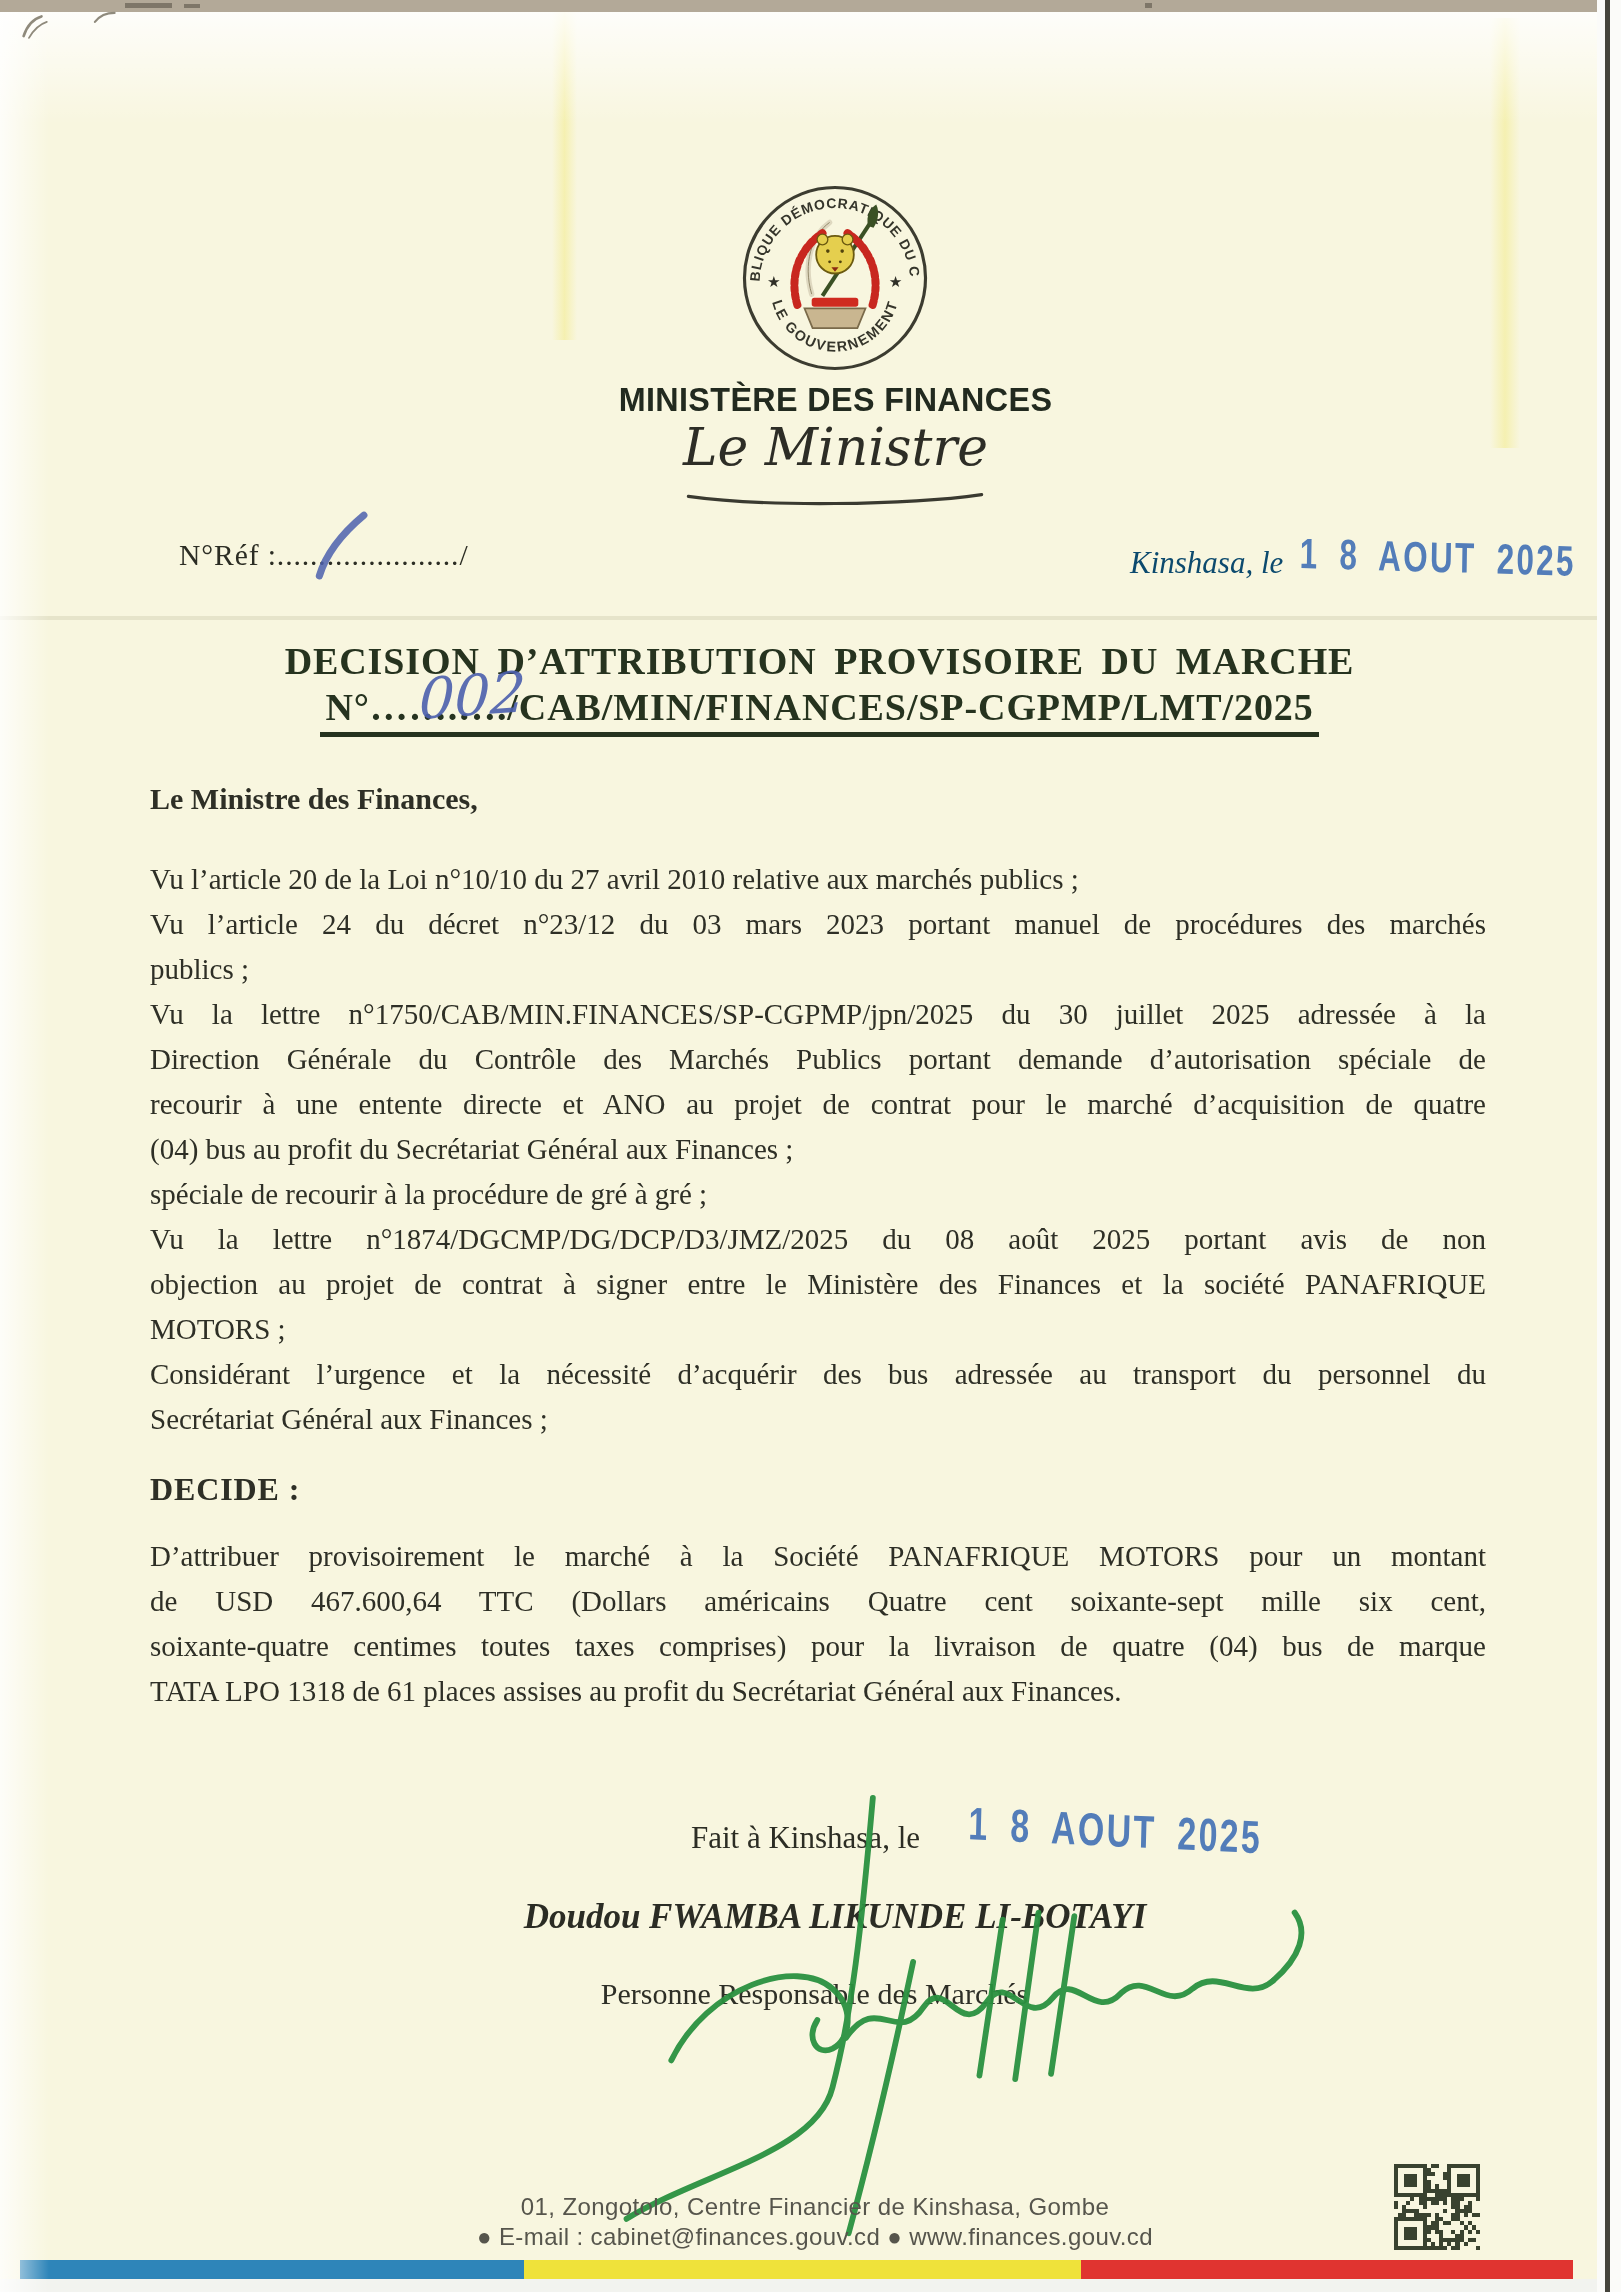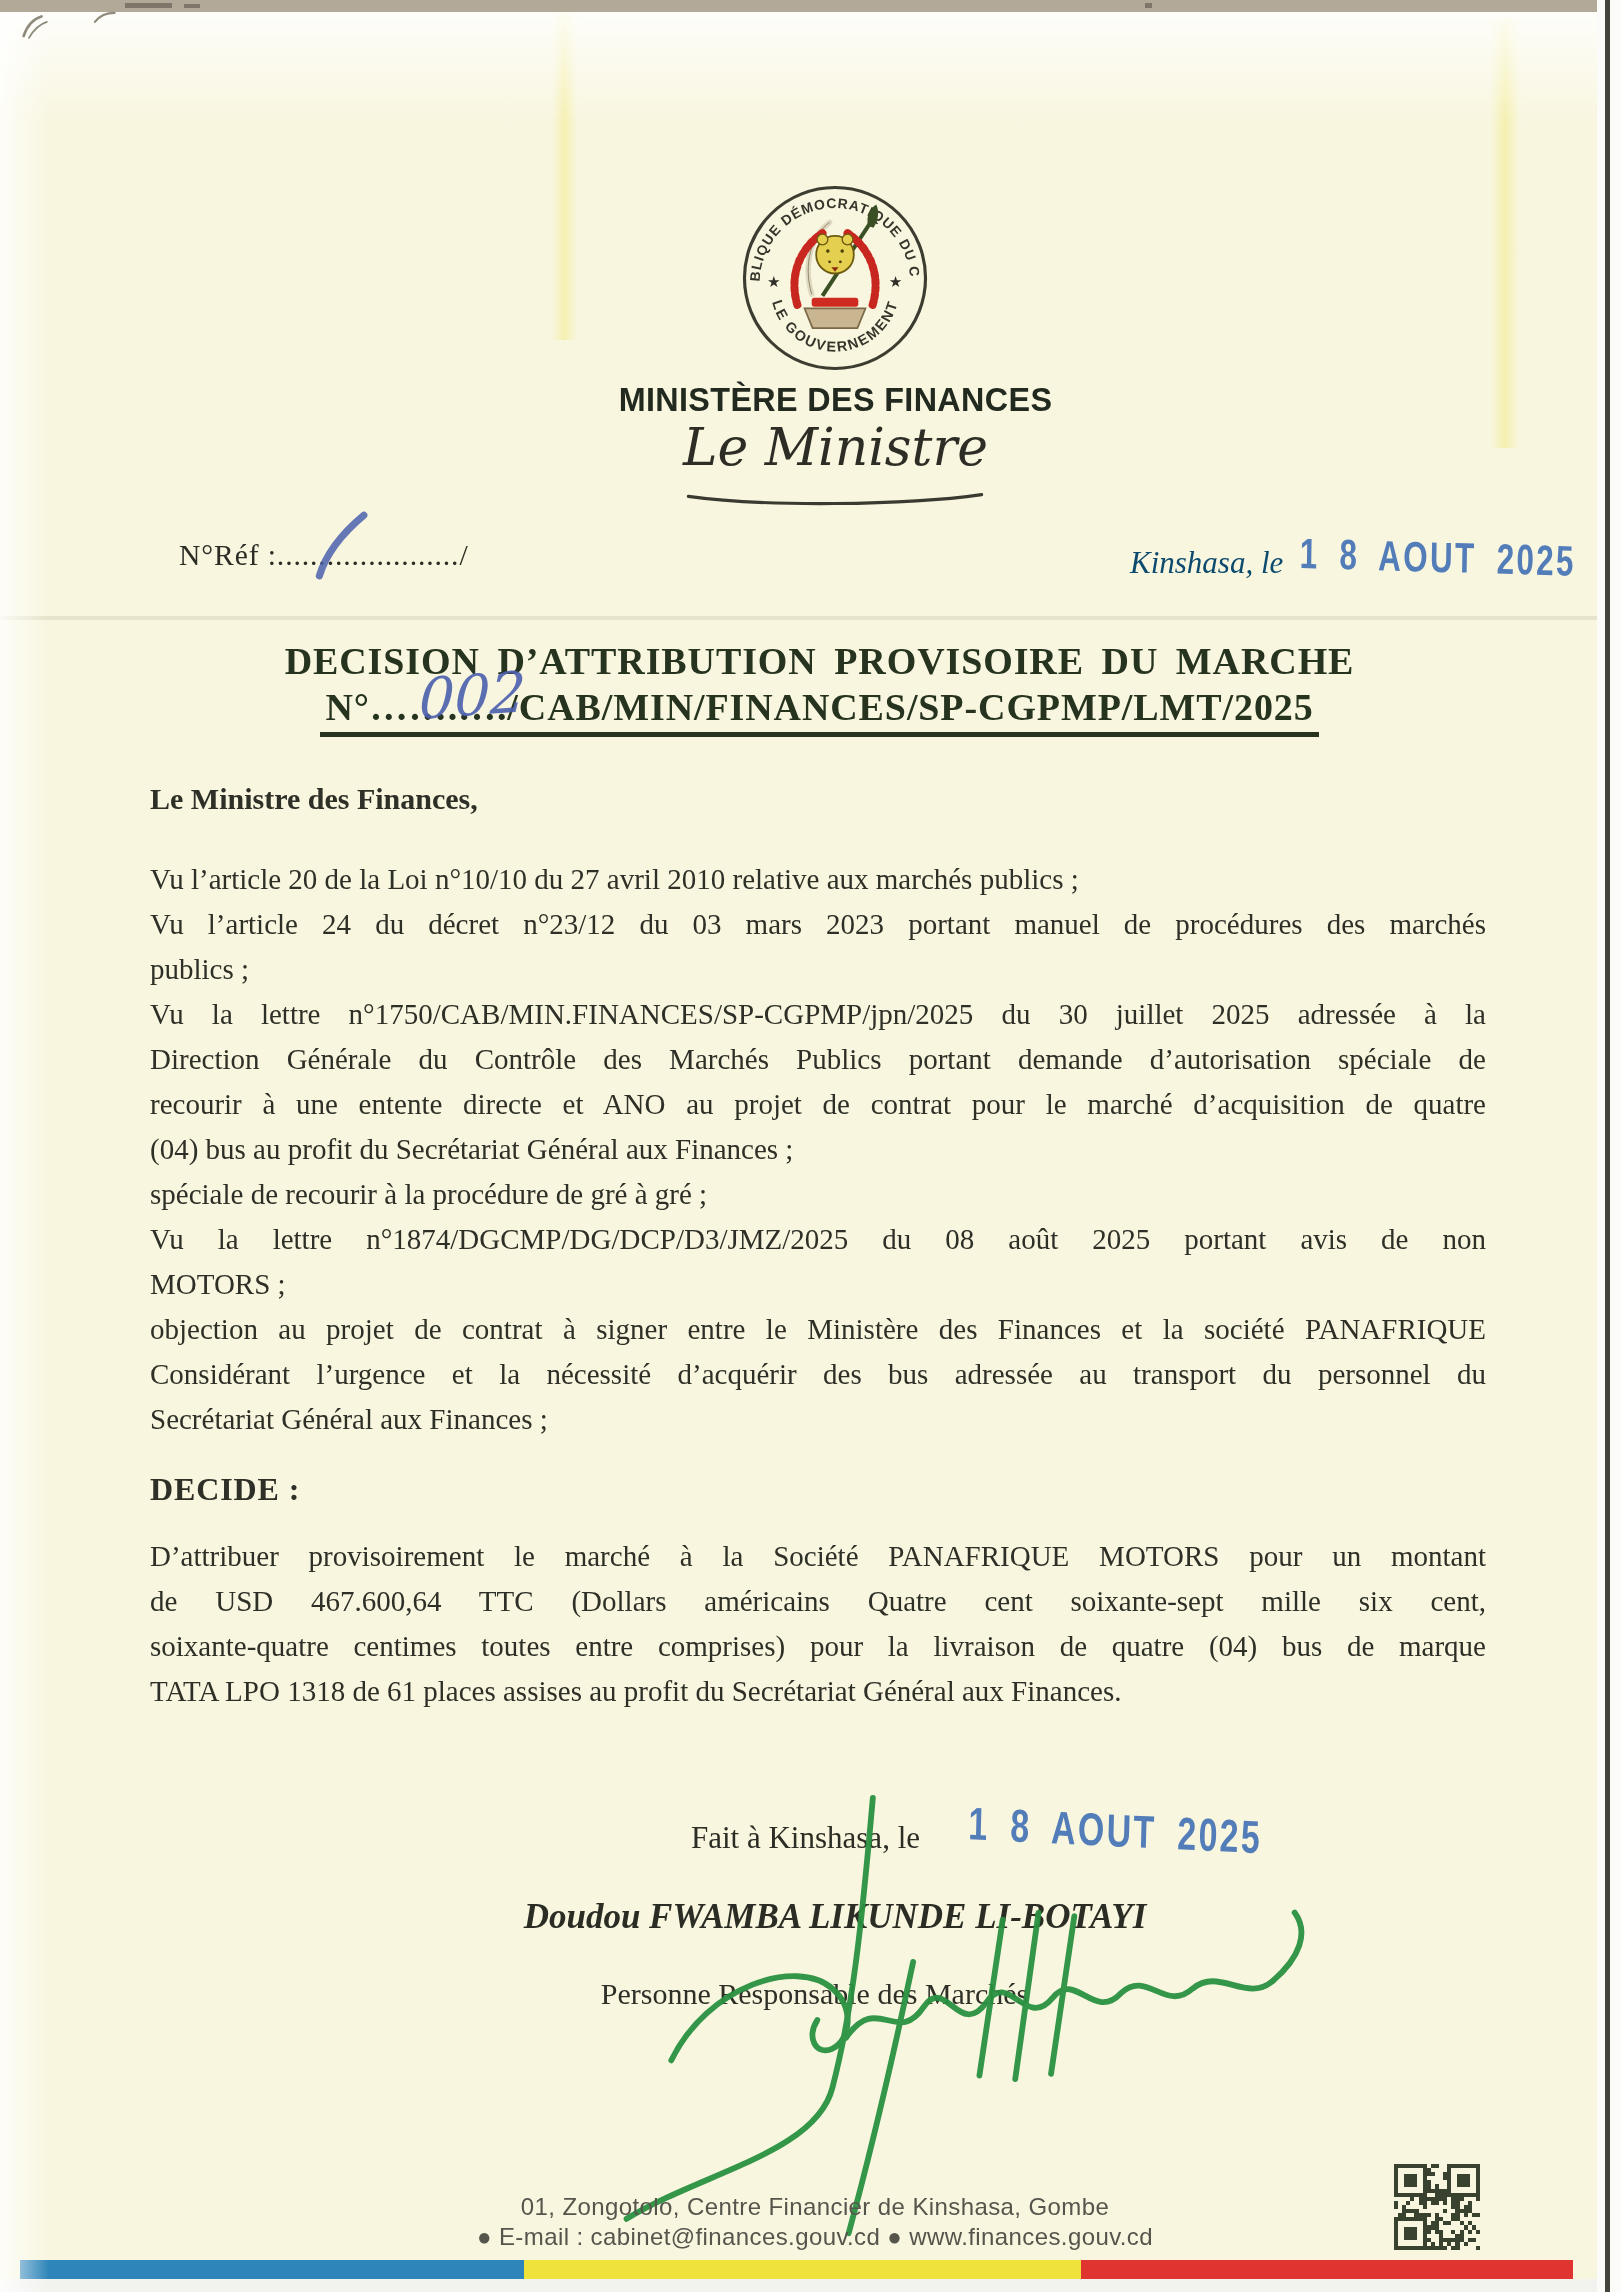--- a/index.html
+++ b/index.html
@@ -150,34 +150,34 @@
           <div class="bline"><span>Vu la lettre n°1750/CAB/MIN.FINANCES/SP-CGPMP/jpn/2025 du 30 juillet 2025 adressée à la</span></div>
           <div class="bline"><span>Direction Générale du Contrôle des Marchés Publics portant demande d’autorisation spéciale de</span></div>
           <div class="bline"><span>recourir à une entente directe et ANO au projet de contrat pour le marché d’acquisition de quatre</span></div>
           <div class="bline last"><span>(04) bus au profit du Secrétariat Général aux Finances ;</span></div>
         </div>
         <div>
           <div class="bline last"><span>spéciale de recourir à la procédure de gré à gré ;</span></div>
         </div>
         <div>
           <div class="bline"><span>Vu la lettre n°1874/DGCMP/DG/DCP/D3/JMZ/2025 du 08 août 2025 portant avis de non</span></div>
+          <div class="bline"><span>objection au projet de contrat à signer entre le Ministère des Finances et la société PANAFRIQUE</span></div>
           <div class="bline last"><span>MOTORS ;</span></div>
-          <div class="bline"><span>objection au projet de contrat à signer entre le Ministère des Finances et la société PANAFRIQUE</span></div>
         </div>
         <div>
           <div class="bline"><span>Considérant l’urgence et la nécessité d’acquérir des bus adressée au transport du personnel du</span></div>
           <div class="bline last"><span>Secrétariat Général aux Finances ;</span></div>
         </div>
       </div>
     <div class="decide">DECIDE :</div>
     <div>
         <div>
           <div class="bline"><span>D’attribuer provisoirement le marché à la </span><span class="b">Société PANAFRIQUE MOTORS</span><span> pour un montant</span></div>
           <div class="bline"><span>de </span><span class="b">USD 467.600,64 TTC (Dollars américains Quatre cent soixante-sept mille six cent,</span></div>
-          <div class="bline"><span class="b">soixante-quatre centimes toutes entre comprises)</span><span> pour la livraison de quatre (04) bus de marque</span></div>
+          <div class="bline"><span class="b">soixante-quatre centimes toutes taxes comprises)</span><span> pour la livraison de quatre (04) bus de marque</span></div>
           <div class="bline last"><span>TATA LPO 1318 de 61 places assises au profit du Secrétariat Général aux Finances.</span></div>
         </div>
       </div>
   </div>
 
   <div class="abs fait-line">Fait à Kinshasa, le</div>
   <div class="abs stamp stamp-bottom">1 8 AOUT 2025</div>
   <div class="abs signatory-name">Doudou FWAMBA LIKUNDE LI-BOTAYI</div>
   <div class="abs signatory-title">Personne Responsable des Marchés</div>
 

